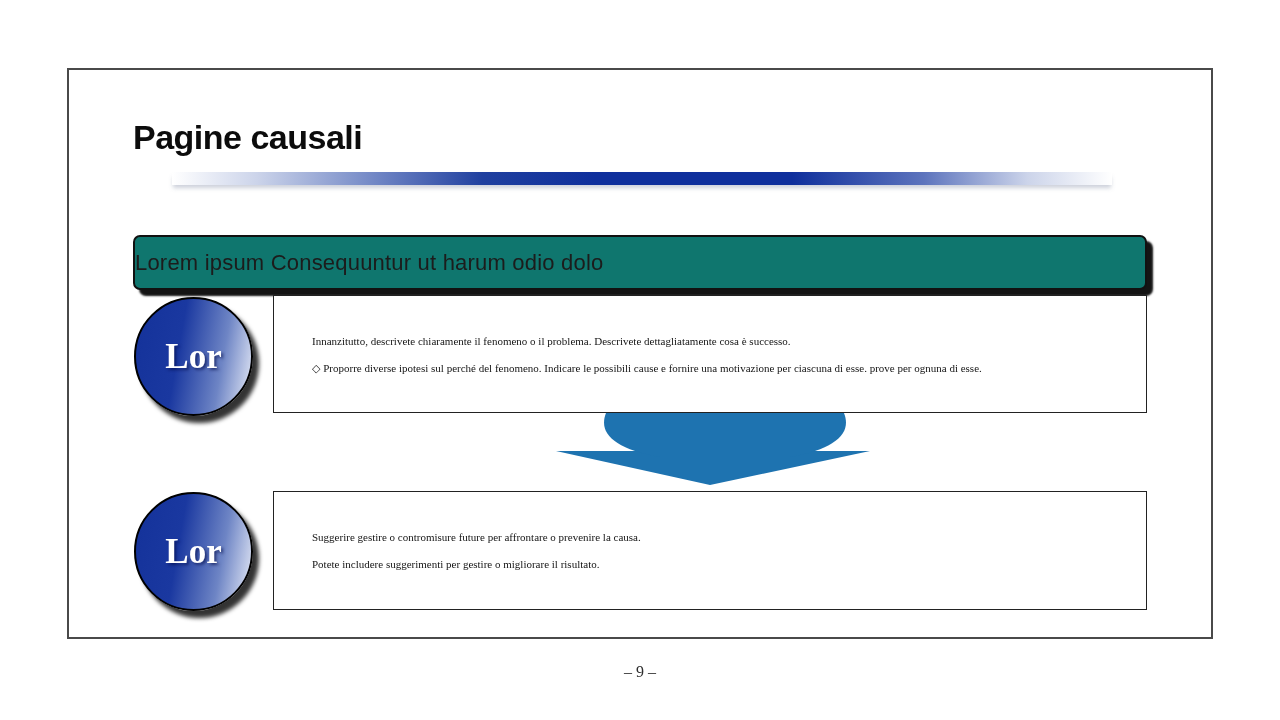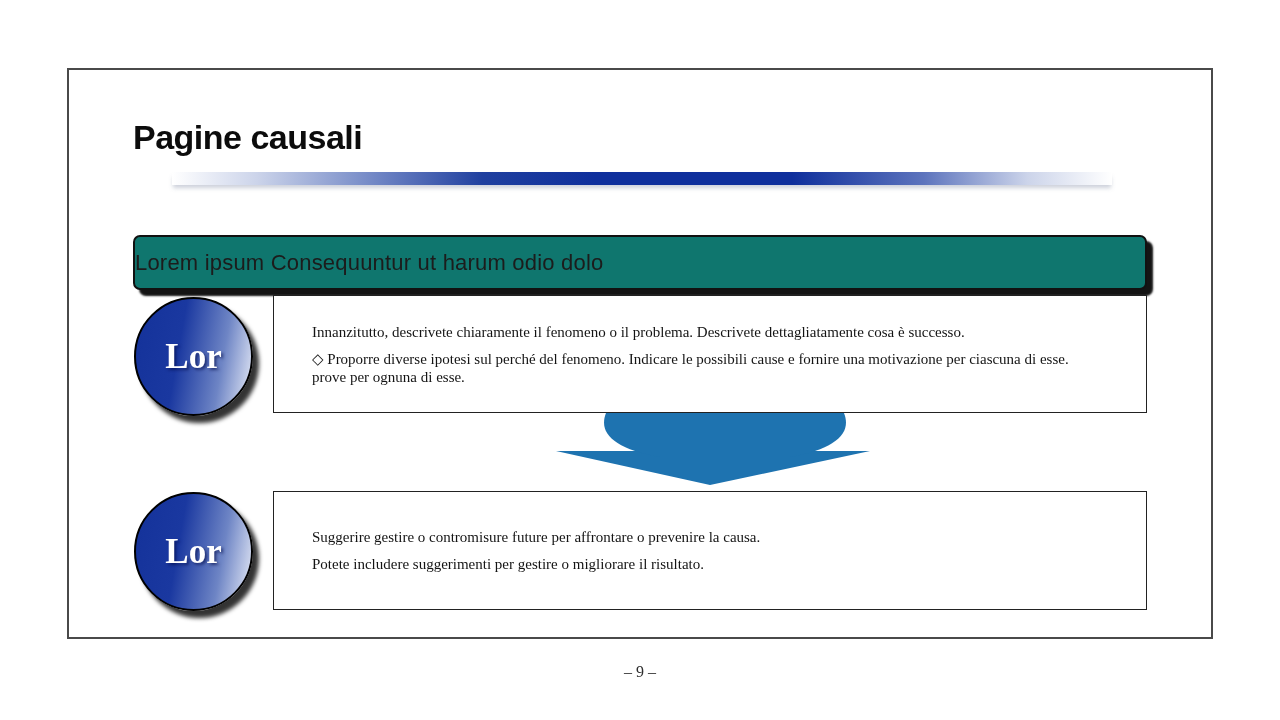--- a/index.html
+++ b/index.html
@@ -63,21 +63,21 @@
 
   .text-box {
     position: absolute; left: 273px; width: 874px;
     background: #ffffff; border: 1px solid #222222;
     display: flex; flex-direction: column; justify-content: center;
     padding: 0 42px 0 38px;
   }
   .text-box-1 { top: 295px; height: 118px; }
   .text-box-2 { top: 491px; height: 119px; }
   .text-box p {
-    font-family: "Liberation Serif", serif; font-size: 15px; line-height: 18px;
+    font-family: "Liberation Serif", serif; font-size: 11px; line-height: 18px;
     color: #141414; margin: 4.5px 0;
   }
 
   .flow-arrow { position: absolute; left: 548px; top: 411px; width: 324px; height: 76px; z-index: 3; }
 
   .page-number {
     position: absolute; left: 0; top: 663px; width: 1280px; text-align: center;
     font-family: "Liberation Serif", serif; font-size: 16px; color: #2e2e2e;
   }
 </style>

